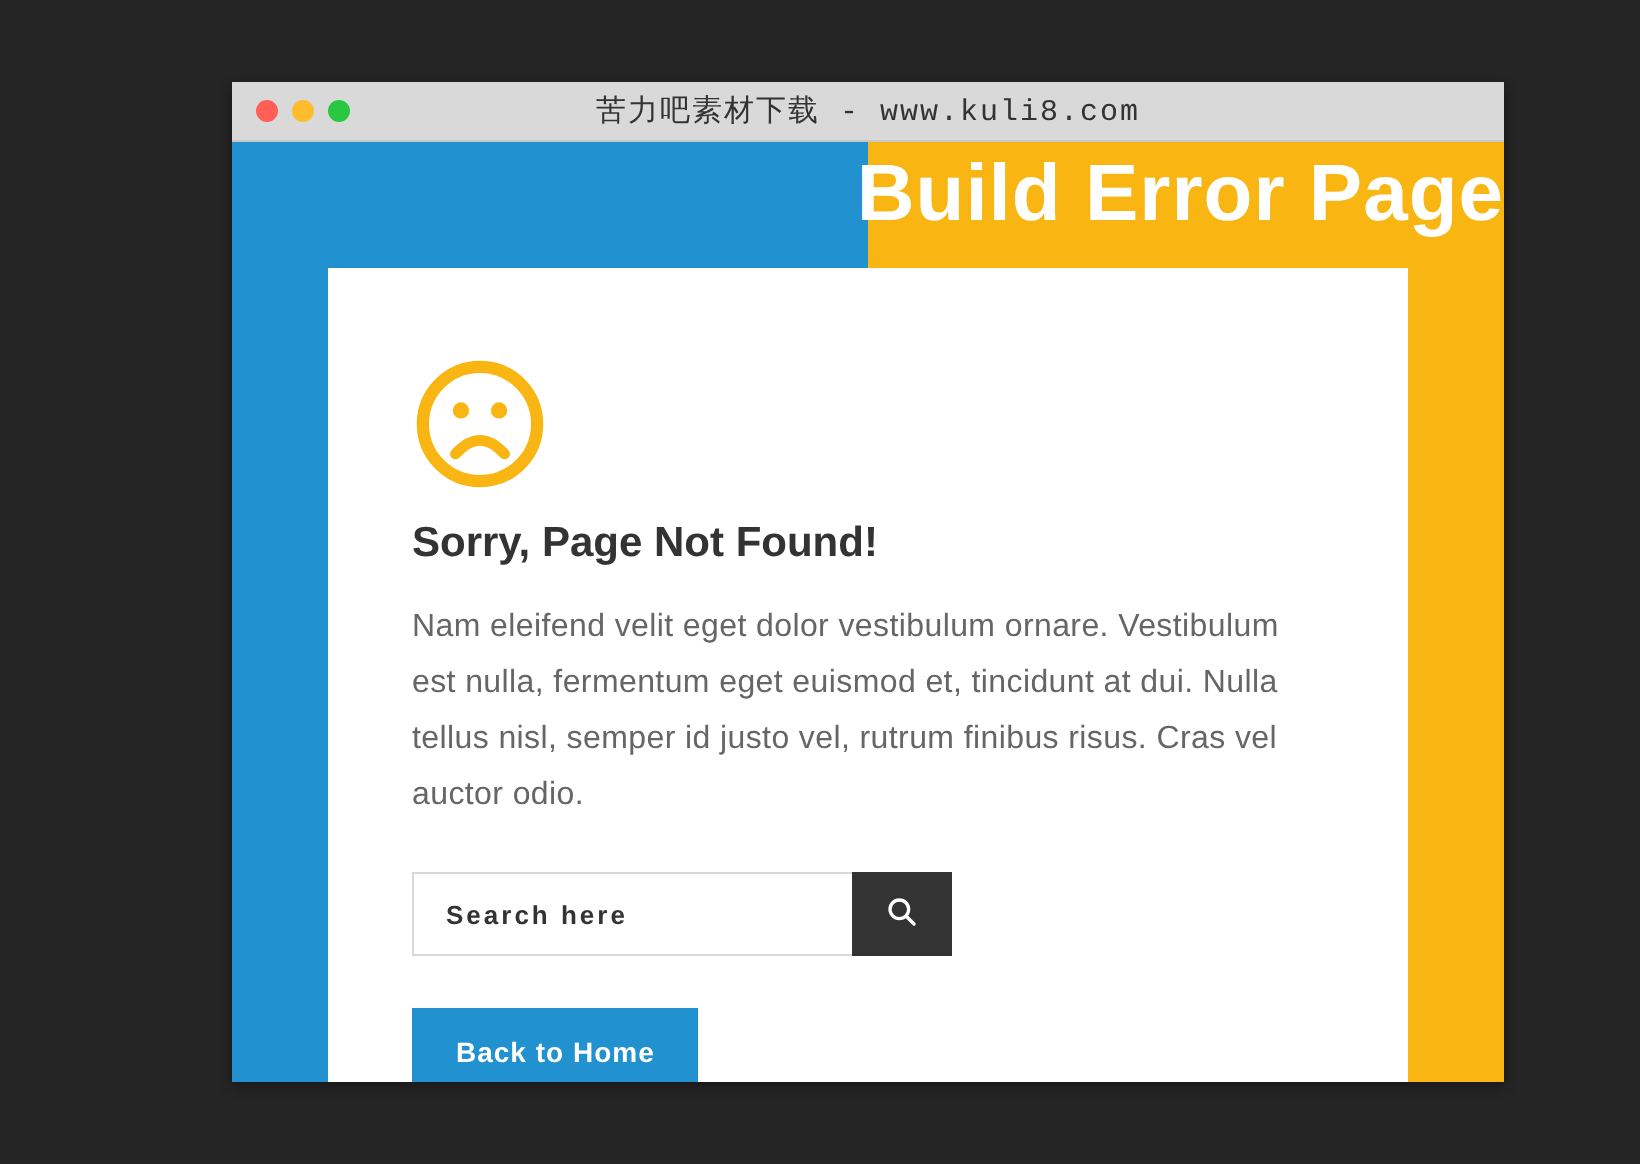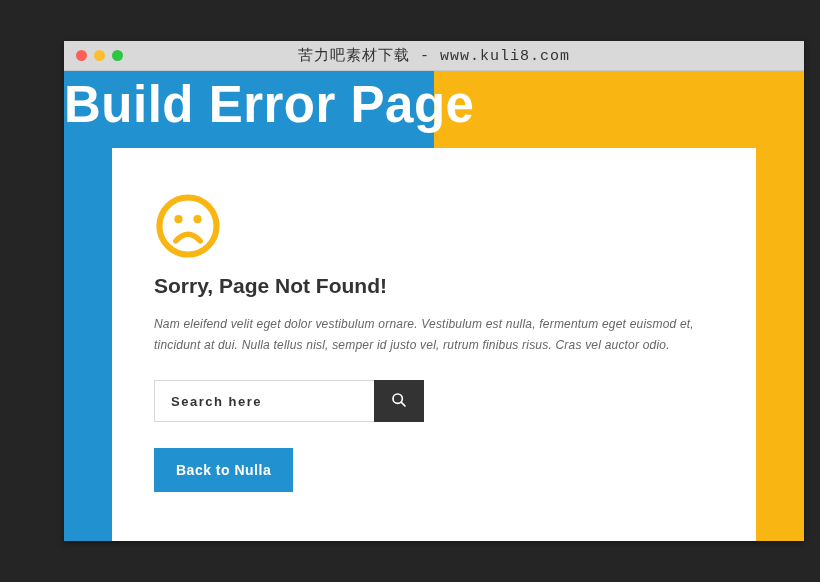--- a/index.html
+++ b/index.html
@@ -5,21 +5,21 @@
   * { box-sizing: border-box; margin: 0; padding: 0; }
   html, body { width: 820px; height: 582px; overflow: hidden; }
   body {
     background: #252525;
     font-family: "Segoe UI", Arial, sans-serif;
     display: flex;
     align-items: center;
     justify-content: center;
   }
   .window {
-    width: 740px;
+    width: 636px;
     height: 500px;
     background: #6d28d9;
     position: relative;
     overflow: hidden;
     box-shadow: 0 2px 6px rgba(0,0,0,0.4);
     margin-left: 48px;
   }
   .titlebar {
     height: 30px;
     background: #d9d9d9;
@@ -57,24 +57,24 @@
   }
   .bg-split {
     position: absolute;
     inset: 0;
     display: flex;
   }
   .bg-left { flex: 1; background: #2191d0; }
   .bg-right { flex: 1; background: #f9b511; }
   .hero {
     position: relative;
-    text-align: left;
+    text-align: right;
     color: #fff;
     font-weight: 700;
-    font-size: 51px;
+    font-size: 40px;
     letter-spacing: 0.5px;
     padding-top: 4px;
     padding-bottom: 14px;
     font-family: "Segoe UI", Arial, sans-serif;
   }
   .card {
     position: relative;
     background: #fff;
     margin: 0 48px;
     padding: 44px 42px 0 42px;
@@ -85,25 +85,24 @@
     display: block;
   }
   .card-title {
     color: #333;
     font-size: 21px;
     font-weight: 700;
     margin-top: 14px;
   }
   .card-text {
     color: #666;
-    font-size: 12px;
+    font-size: 16px;
     line-height: 1.75;
     margin-top: 16px;
     letter-spacing: 0.2px;
-    font-style: italic;
   }
   .search-row {
     display: flex;
     margin-top: 24px;
   }
   .search-input {
     width: 220px;
     height: 42px;
     border: 1px solid #d8d8d8;
     border-right: none;
@@ -180,18 +179,18 @@
         <button class="search-btn">
           <span>
             <svg width="16" height="16" viewBox="0 0 24 24">
               <circle cx="10" cy="10" r="7" fill="none" stroke="#fff" stroke-width="2.5"></circle>
               <line x1="15.2" y1="15.2" x2="21" y2="21" stroke="#fff" stroke-width="2.5" stroke-linecap="round"></line>
             </svg>
           </span>
         </button>
       </div>
 
-      <button class="home-btn">Back to Nulla</button>
+      <button class="home-btn">Back to Home</button>
 
     </div>
   </div>
 
 </div>
 
 </body></html>

